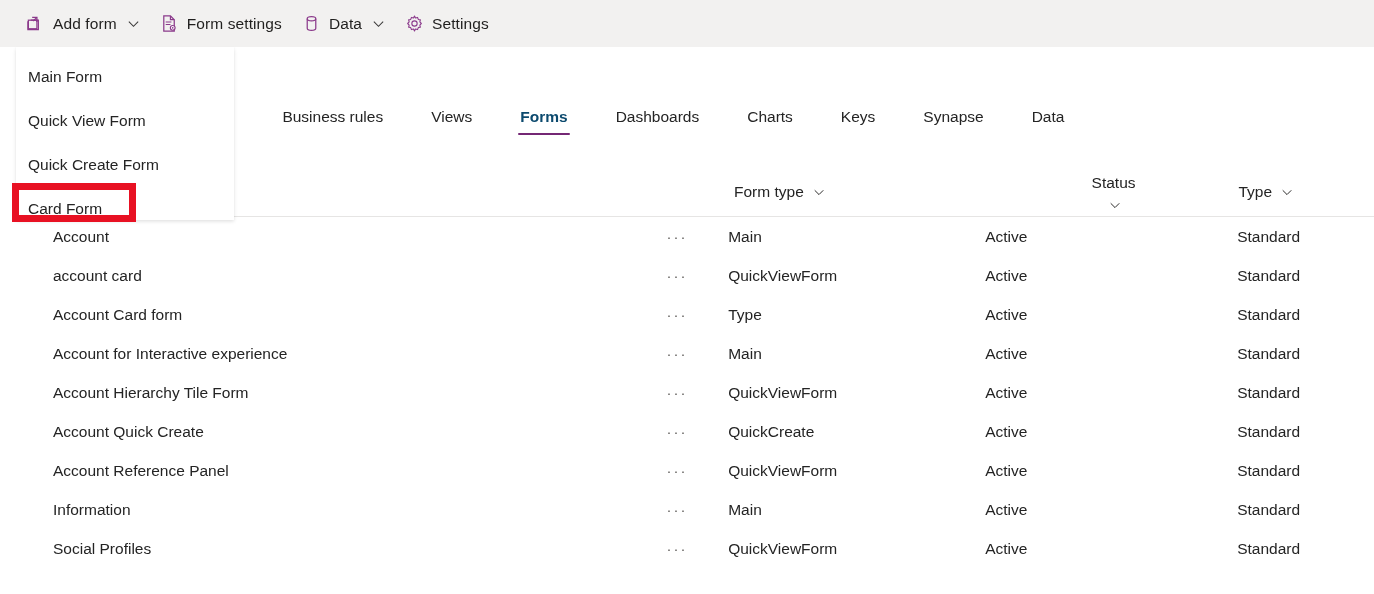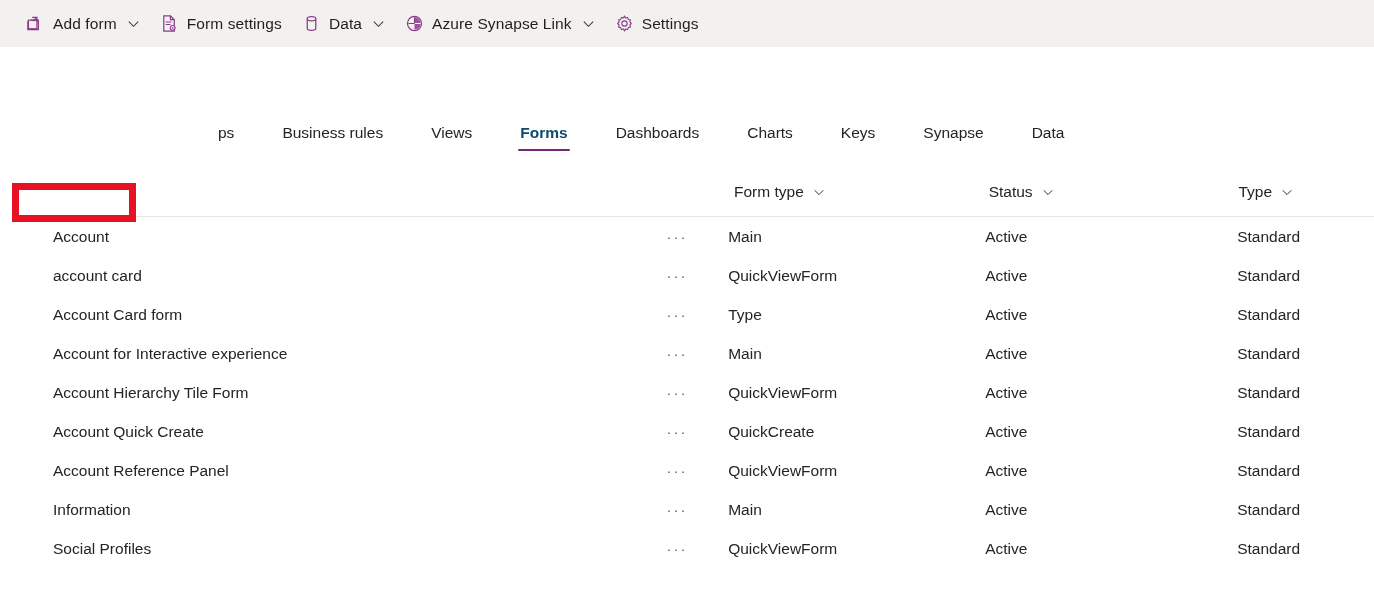--- a/index.html
+++ b/index.html
@@ -29,21 +29,21 @@
   .cmd-label {
     font-size: 15.5px; color:#201f1e; letter-spacing:.1px;
   }
   .cmd-icon { display:flex; align-items:center; justify-content:center; width:19px; height:19px; flex:none; }
   .cmd-icon svg { display:block; }
   .chev { width:13px; height:13px; flex:none; margin-left:2px; }
   .chev svg { display:block; }
 
   
   .tabstrip {
-    position:absolute; left:0; top:120px; width:1374px; height:56px;
+    position:absolute; left:0; top:104px; width:1374px; height:56px;
     display:flex; align-items:flex-start;
   }
   .tab {
     position:relative;
     font-size:15.5px; color:#242424;
     padding: 4px 2px 9px 2px;
     margin: 0 22px;
     white-space:nowrap; cursor:default;
   }
   .tab.clipped { color:#242424; }
@@ -69,21 +69,21 @@
     height:1px; background:#e6e5e4; margin-left:36px; margin-right:0;
   }
   .row {
     display:flex; align-items:center; height:39px;
     padding-left: 36px;
   }
   .cell { font-size:15.5px; color:#242424; cursor:default; white-space:nowrap; }
   .c-name   { width: 645px; padding-left:17px; }
   .c-ellip  { width: 63px; color:#605e5c; font-size:15px; letter-spacing:2px; }
   .c-type   { width: 263px; }
-  .c-status { width: 258px; }
+  .c-status { width: 258px; flex-direction: column; }
   .c-kind   { width: 140px; }
 
   
   .menu {
     position:absolute; left:16px; top:47px;
     width:218px; height:173px;
     background:#ffffff;
     box-shadow: 0 1.6px 3.6px rgba(0,0,0,.13), 0 0.3px 0.9px rgba(0,0,0,.10);
     padding: 8px 0 7px 0;
     z-index: 20;
@@ -149,36 +149,20 @@
         </svg>
       </span>
       <span class="cmd-label">Data</span>
       <span class="chev">
         <svg width="13" height="13" viewBox="0 0 14 14">
             <path d="M2 5l5 5 5-5" fill="none" stroke="#3b3a39" stroke-width="1.1"></path>
           </svg>
       </span>
     </div>
 
-    <div class="cmd-item">
-      <span class="cmd-icon">
-        <svg width="19" height="19" viewBox="0 0 20 20">
-          <circle cx="10" cy="10" r="7.4" fill="none" stroke="#8b3a8b" stroke-width="1.3"></circle>
-          <path d="M10 3.5a6.5 6.5 0 0 1 0 13z" fill="#8b3a8b" opacity=".85"></path>
-          <path d="M10 10h6.5M10 10L5.2 5.6" stroke="#fff" stroke-width="1.2"></path>
-          <path d="M10 10V3.5M10 10H3.5" stroke="#8b3a8b" stroke-width="1.2"></path>
-        </svg>
-      </span>
-      <span class="cmd-label">Azure Synapse Link</span>
-      <span class="chev">
-        <svg width="13" height="13" viewBox="0 0 14 14">
-            <path d="M2 5l5 5 5-5" fill="none" stroke="#3b3a39" stroke-width="1.1"></path>
-          </svg>
-      </span>
-    </div>
 
 
     <div class="cmd-item">
       <span class="cmd-icon">
         <svg width="19" height="19" viewBox="0 0 20 20">
           <path d="M10 2.2l1 2 2.2-.6.8 2.1 2.2.5-.6 2.2 1.6 1.6-1.6 1.6.6 2.2-2.2.5-.8 2.1-2.2-.6-1 2-1-2-2.2.6-.8-2.1-2.2-.5.6-2.2L2.8 10l1.6-1.6-.6-2.2 2.2-.5.8-2.1 2.2.6z" fill="none" stroke="#8b3a8b" stroke-width="1.15" stroke-linejoin="round"></path>
           <circle cx="10" cy="10" r="2.8" fill="none" stroke="#8b3a8b" stroke-width="1.15"></circle>
         </svg>
       </span>
       <span class="cmd-label">Settings</span>
@@ -310,16 +294,30 @@
         <div class="row">
           <div class="cell c-name">Social Profiles</div>
           <div class="cell c-ellip">···</div>
           <div class="cell c-type">QuickViewForm</div>
           <div class="cell c-status">Active</div>
           <div class="cell c-kind">Standard</div>
         </div>
       </div>
   </div>
 
+  <div class="menu">
+    <div class="menu-item">
+      <span>Main Form</span>
+    </div>
+    <div class="menu-item">
+      <span>Quick View Form</span>
+    </div>
+    <div class="menu-item">
+      <span>Quick Create Form</span>
+    </div>
+    <div class="menu-item">
+      <span>Card Form</span>
+    </div>
+  </div>
 
   <div class="annot"></div>
 
 </div>
 
 </body></html>

